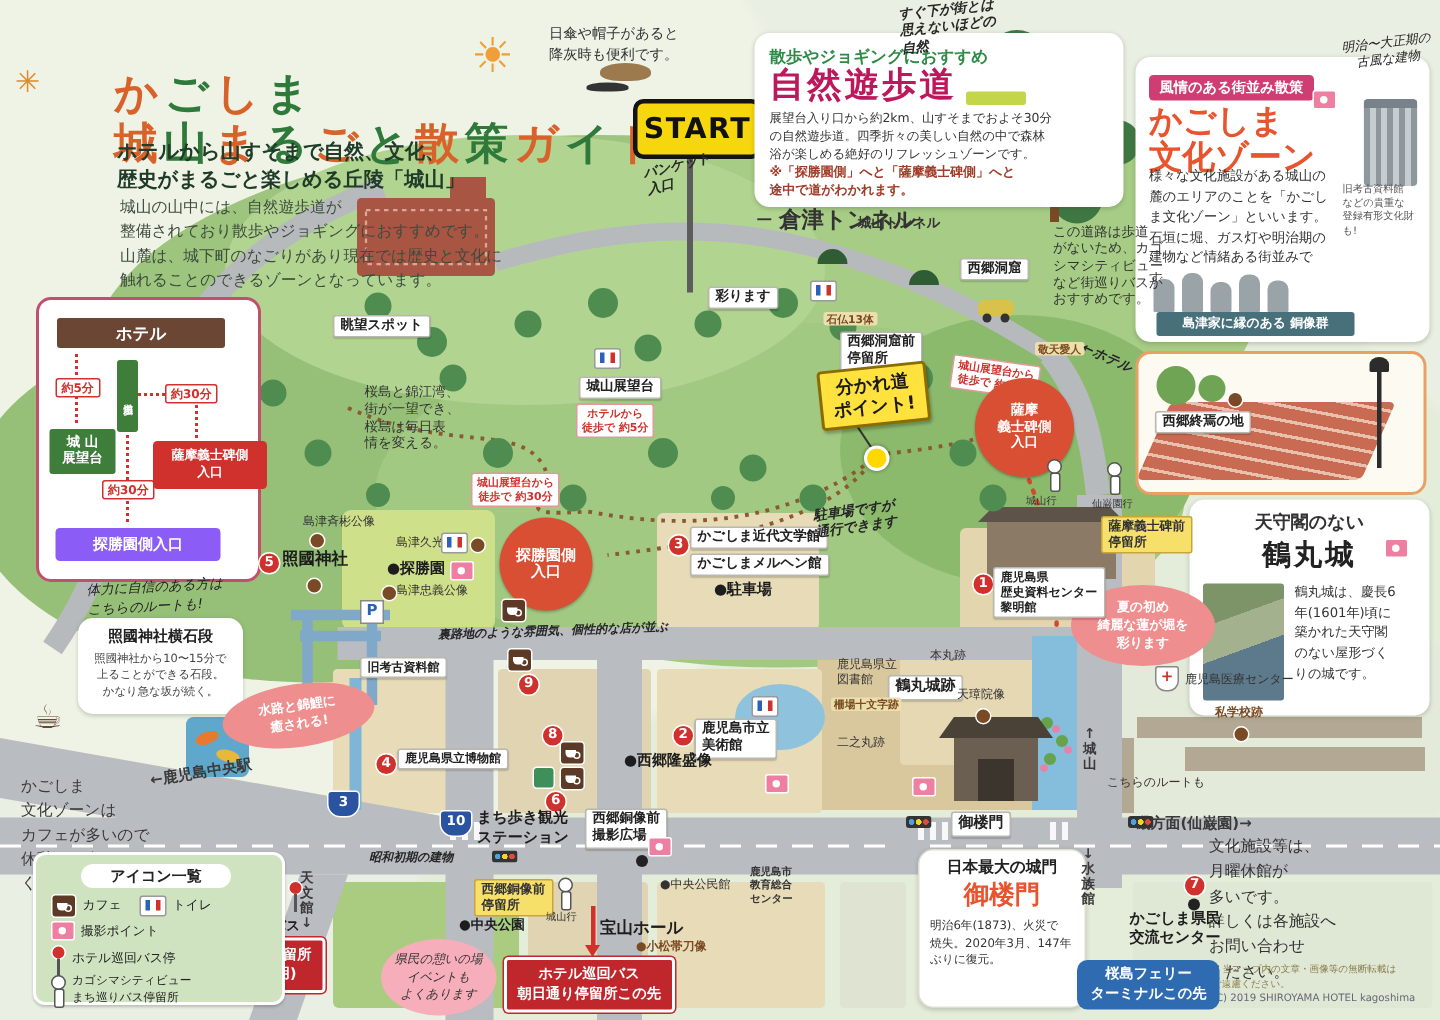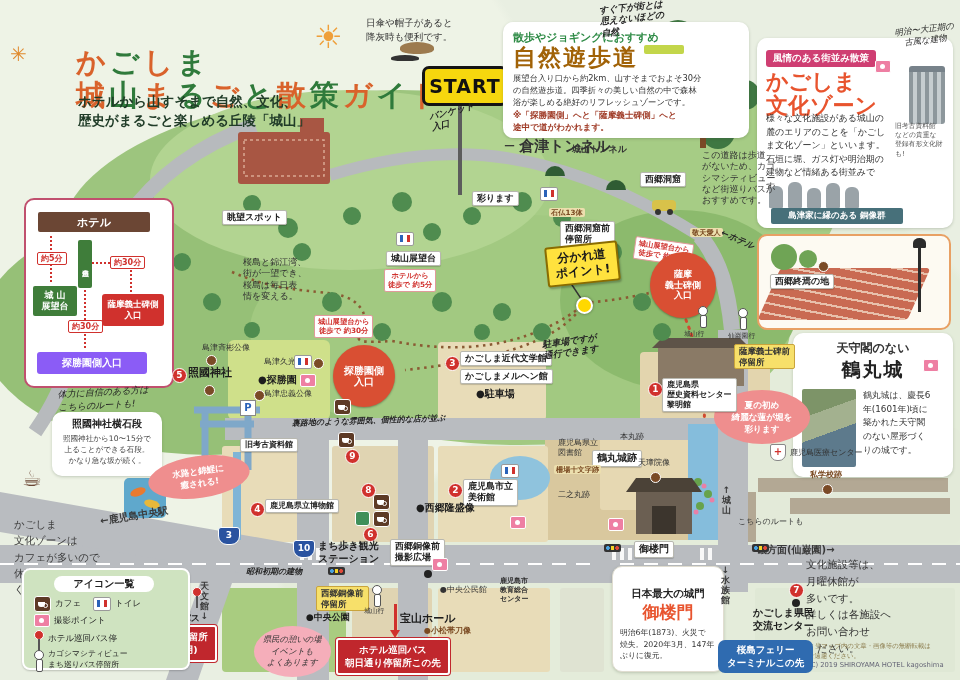--- a/index.html
+++ b/index.html
@@ -19,21 +19,21 @@
   #sun{left:314px;top:18px;font-size:32px;color:#ef9f3a}
   #sun-note{left:366px;top:16px;font-size:9.5px;color:#333;line-height:1.5}
   #hat{left:400px;top:42px;width:34px;height:12px;background:#9c7a4e;border-radius:50% 50% 40% 40%;box-shadow:-12px 10px 0 -3px #333}
   #hotel-bubble{left:340px;top:68px;width:80px;height:54px;background:#6b4634;color:#fff;border-radius:50%;
     display:flex;align-items:center;justify-content:center;text-align:center;font-size:8px;line-height:1.3}
   #start-sign{left:422px;top:66px;width:80px;height:34px;background:#f6d70e;border:3px solid #141414;border-radius:7px;
     display:flex;align-items:center;justify-content:center;font-size:19px;font-weight:900;letter-spacing:1px;color:#111}
   #start-pole{left:458px;top:103px;width:4px;height:92px;background:#5c5c5c}
   #trail-panel{left:503px;top:22px;width:246px;height:116px;padding:8px 10px;box-sizing:border-box}
   #trail-tag{font-size:11px;font-weight:800;color:#2e8b46}
-  #trail-title{font-size:23px;font-weight:900;color:#a16207;letter-spacing:2px;line-height:1.1;display:flex;align-items:flex-start;gap:6px}
+  #trail-title{font-size:23px;font-weight:900;color:#be185d;letter-spacing:2px;line-height:1.1;display:flex;align-items:flex-end;gap:6px}
   #trail-title .dash{display:inline-block;width:40px;height:9px;background:#c3d64a;border-radius:2px}
   #trail-body{font-size:8.3px;color:#333;line-height:1.45;margin-top:2px}
   #trail-note{font-size:8.6px;font-weight:800;color:#a03c28;line-height:1.4;margin-top:1px}
   
   #culture-panel{left:757px;top:38px;width:196px;height:190px;padding:8px 9px;box-sizing:border-box}
   #culture-tag{display:inline-block;background:#cf3e72;color:#fff;font-size:9.5px;font-weight:800;padding:2px 7px;border-radius:3px}
   #culture-title{font-size:22px;font-weight:900;color:#e8542e;line-height:1.1;margin-top:3px}
   #culture-hand{position:absolute;right:-2px;top:-14px;font-style:italic;font-size:8.5px;color:#222;transform:rotate(-7deg);line-height:1.3;text-align:center}
   #culture-bldg{position:absolute;right:8px;top:28px;width:36px;height:52px;border-radius:3px;
      background:repeating-linear-gradient(90deg,#8d979c 0 4px,#c6cdd0 4px 8px);border-top:6px solid #77828a}
@@ -52,21 +52,21 @@
   #street-lamp::before{content:"";position:absolute;left:-5px;top:-8px;width:13px;height:10px;background:#2c2c2c;border-radius:50% 50% 10% 10%}
   .bush{position:absolute;border-radius:50%;background:#6fa455}
   
   #walk-panel{left:24px;top:198px;width:146px;height:186px;background:#fff;border:2px solid #c0506e;border-radius:10px}
   #walk-hotel{position:absolute;left:12px;top:12px;width:112px;height:20px;background:#6b4634;color:#fff;font-size:11px;font-weight:700;display:flex;align-items:center;justify-content:center;border-radius:2px}
   .vdots{position:absolute;border-left:2px dotted #d0312d}
   .hdots{position:absolute;border-top:2px dotted #d0312d}
   .wtag{position:absolute;background:#fff;border:1px solid #d0312d;color:#d0312d;font-size:8px;font-weight:800;padding:0 3px;border-radius:2px}
   #walk-ribbon{position:absolute;left:52px;top:40px;width:14px;height:48px;background:#3f7d3a;color:#fff;font-size:7px;writing-mode:vertical-rl;display:flex;align-items:center;justify-content:center;border-radius:2px}
   #walk-obs{position:absolute;left:7px;top:86px;width:44px;height:30px;background:#3f7d3a;color:#fff;font-size:9px;font-weight:800;display:flex;align-items:center;justify-content:center;text-align:center;line-height:1.2;border-radius:2px}
-  #walk-gishi{position:absolute;left:76px;top:94px;width:62px;height:32px;background:#d0312d;color:#fff;font-size:8.5px;font-weight:800;display:flex;align-items:center;justify-content:center;text-align:center;line-height:1.25;border-radius:3px}
+  #walk-gishi{position:absolute;left:76px;top:94px;width:76px;height:32px;background:#d0312d;color:#fff;font-size:8.5px;font-weight:800;display:flex;align-items:center;justify-content:center;text-align:center;line-height:1.25;border-radius:3px}
   #walk-tansho{position:absolute;left:11px;top:152px;width:110px;height:22px;background:#8b5cf6;color:#fff;font-size:10px;font-weight:800;display:flex;align-items:center;justify-content:center;border-radius:3px}
   #walk-badge{left:122px;top:192px;width:106px;height:98px;background:#c25d85;color:#fff;border-radius:50%;
      display:flex;align-items:center;justify-content:center;text-align:center;font-size:12px;font-weight:800;line-height:1.4;box-shadow:0 1px 3px rgba(0,0,0,.3);z-index:6}
   
   #steps-hand{left:58px;top:386px;font-style:italic;font-size:9px;color:#222;transform:rotate(-3deg);line-height:1.4;z-index:6}
   #steps-box{left:52px;top:412px;width:110px;height:64px;padding:5px 6px;box-sizing:border-box;z-index:5}
   #steps-title{font-size:10px;font-weight:800;color:#222;text-align:center}
   #steps-body{font-size:7.6px;color:#444;line-height:1.45;text-align:center;margin-top:2px}
   #coffee{left:22px;top:466px;font-size:22px;color:#6b4634}
   #coffee2{left:58px;top:460px;font-size:14px;color:#8a5a3a}
@@ -74,21 +74,21 @@
   #legend{left:22px;top:568px;width:164px;height:98px;background:#cfe3c0;border:2px solid #fff;border-radius:8px;box-shadow:0 1px 2px rgba(0,0,0,.2);z-index:6}
   #legend-title{position:absolute;left:30px;top:6px;width:100px;background:#fff;border-radius:8px;text-align:center;font-size:10px;font-weight:800;color:#222;padding:1px 0}
   .lrow{position:absolute;display:flex;align-items:center;gap:4px;font-size:8.5px;color:#222}
   
   #tsuru-panel{left:793px;top:333px;width:160px;height:144px;padding:7px 8px;box-sizing:border-box}
   #tsuru-t1{font-size:12px;font-weight:800;color:#333;text-align:center}
   #tsuru-t2{font-size:19px;font-weight:900;color:#222;text-align:center;letter-spacing:2px}
   #tsuru-photo{position:absolute;left:9px;top:56px;width:54px;height:78px;border-radius:2px;
      background:linear-gradient(160deg,#7d9468 0 30%,#a3b18f 30% 55%,#5d7a8c 55% 100%)}
   #tsuru-body{position:absolute;left:70px;top:56px;width:82px;font-size:8.8px;color:#333;line-height:1.55}
-  #goro-panel{left:612px;top:566px;width:112px;height:106px;padding:20px 7px;box-sizing:border-box;border:1px solid #e0ddd0}
+  #goro-panel{left:612px;top:566px;width:112px;height:106px;padding:4px 7px;box-sizing:border-box;border:1px solid #e0ddd0}
   #goro-t1{font-size:10.5px;font-weight:800;color:#222;text-align:center}
   #goro-t2{font-size:17px;font-weight:900;color:#e8542e;text-align:center}
   #goro-body{font-size:7.8px;color:#333;line-height:1.5;margin-top:3px}
   #right-note{left:806px;top:556px;font-size:10.5px;color:#333;line-height:1.6}
   #footer1{left:808px;top:642px;font-size:6.4px;color:#8a7a4a;line-height:1.5}
   #footer2{left:808px;top:661px;font-size:6.8px;color:#667}
   
   .mi{position:absolute;white-space:pre-line;line-height:1.25;font-size:9px;color:#333;z-index:5}
   .t-wl{background:#fff;border:1px solid #b8b8b0;border-radius:2px;padding:1px 4px;font-size:9px;font-weight:700;color:#222;box-shadow:0 1px 1px rgba(0,0,0,.18)}
   .t-yl{background:#f7e06a;border:1px solid #c9a43c;padding:1px 4px;font-size:8.5px;font-weight:700;border-radius:2px}
@@ -277,20 +277,24 @@
       <circle cx="670" cy="212" r="3" fill="#333"></circle>
   </svg>
 
   <div class="abs" id="title-spark">✳</div>
   <div class="abs" id="title">
     <div class="l1"><span style="color: rgb(217, 98, 43);">か</span><span style="color: rgb(47, 122, 59);">ご</span><span style="color: rgb(217, 98, 43);">し</span><span style="color: rgb(47, 122, 59);">ま</span></div>
     <div class="l2"><span style="color: rgb(217, 98, 43);">城</span><span style="color: rgb(47, 122, 59);">山</span><span style="color: rgb(217, 98, 43);">ま</span><span style="color: rgb(47, 122, 59);">る</span><span style="color: rgb(217, 98, 43);">ご</span><span style="color: rgb(47, 122, 59);">と</span><span style="color: rgb(217, 98, 43);">散</span><span style="color: rgb(47, 122, 59);">策</span><span style="color: rgb(217, 98, 43);">ガ</span><span style="color: rgb(47, 122, 59);">イ</span><span style="color: rgb(217, 98, 43);">ド</span></div>
   </div>
   <div class="abs pre" id="subtitle">ホテルから山すそまで自然、文化、
 歴史がまるごと楽しめる丘陵「城山」</div>
+  <div class="abs pre" id="introbody">城山の山中には、自然遊歩道が
+整備されており散歩やジョギングにおすすめです。
+山麓は、城下町のなごりがあり現在では歴史と文化に
+触れることのできるゾーンとなっています。</div>
 
   <div class="abs" id="sun">☀</div>
   <div class="abs pre" id="sun-note">日傘や帽子があると
 降灰時も便利です。</div>
   <div class="abs" id="hat"></div>
   <div class="abs" id="start-pole"></div>
   <div class="abs" id="start-sign">START</div>
 
   <div class="abs panel" id="trail-panel">
     <div id="trail-tag">散歩やジョギングにおすすめ</div>

